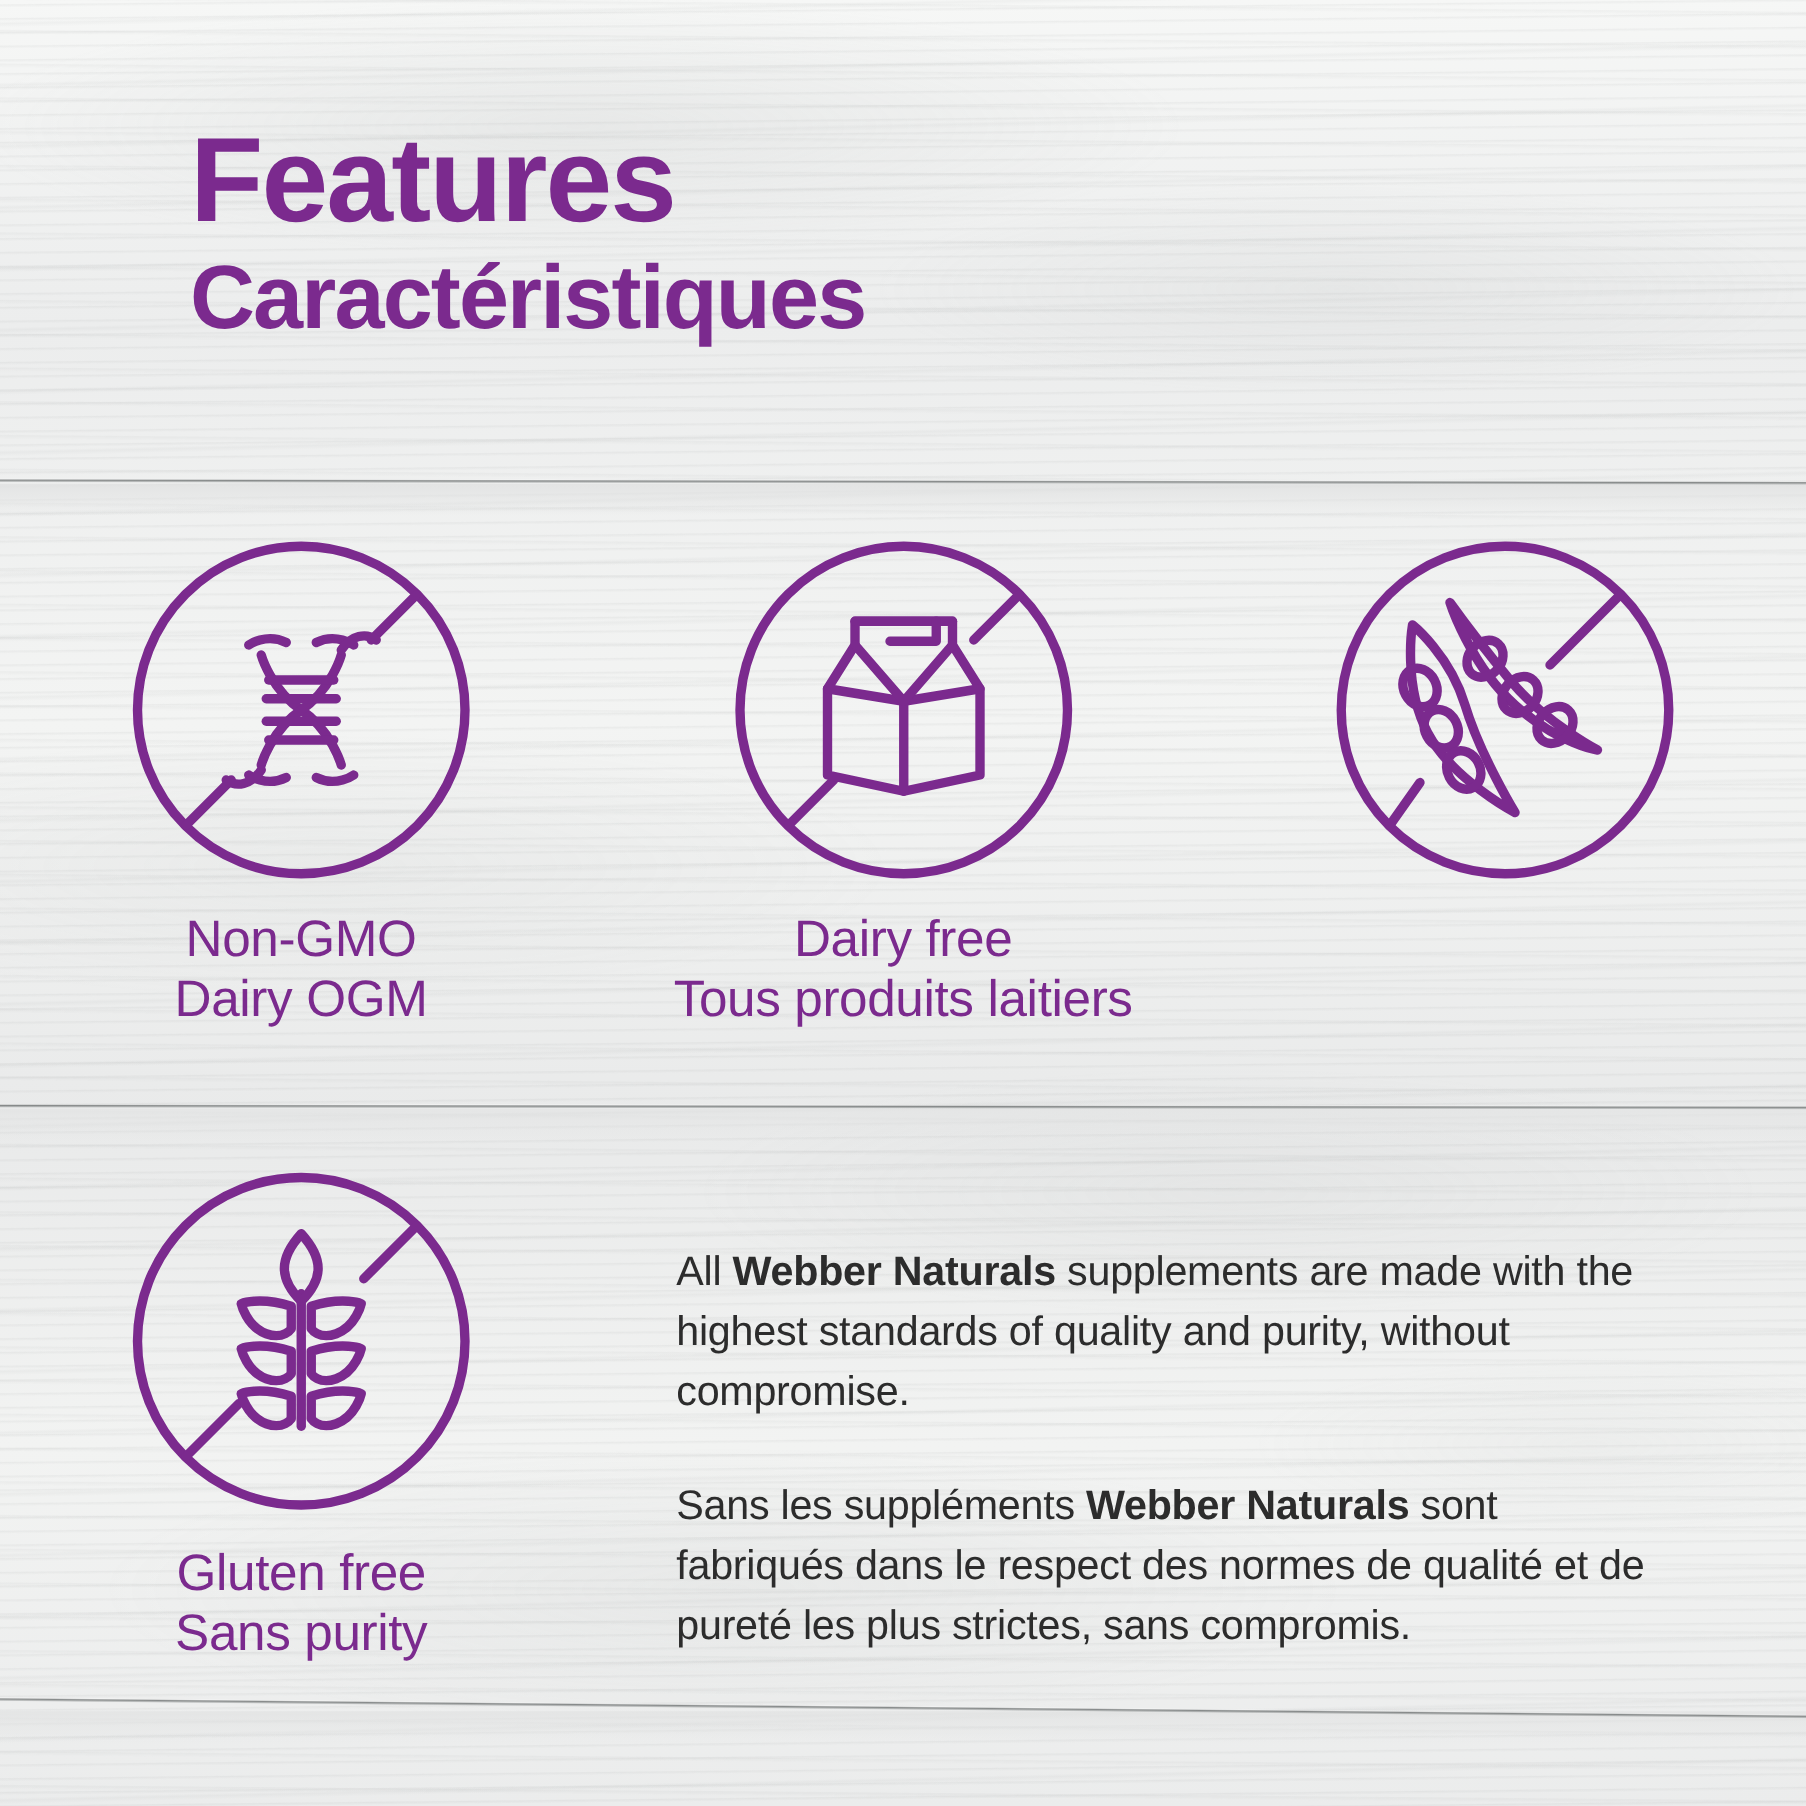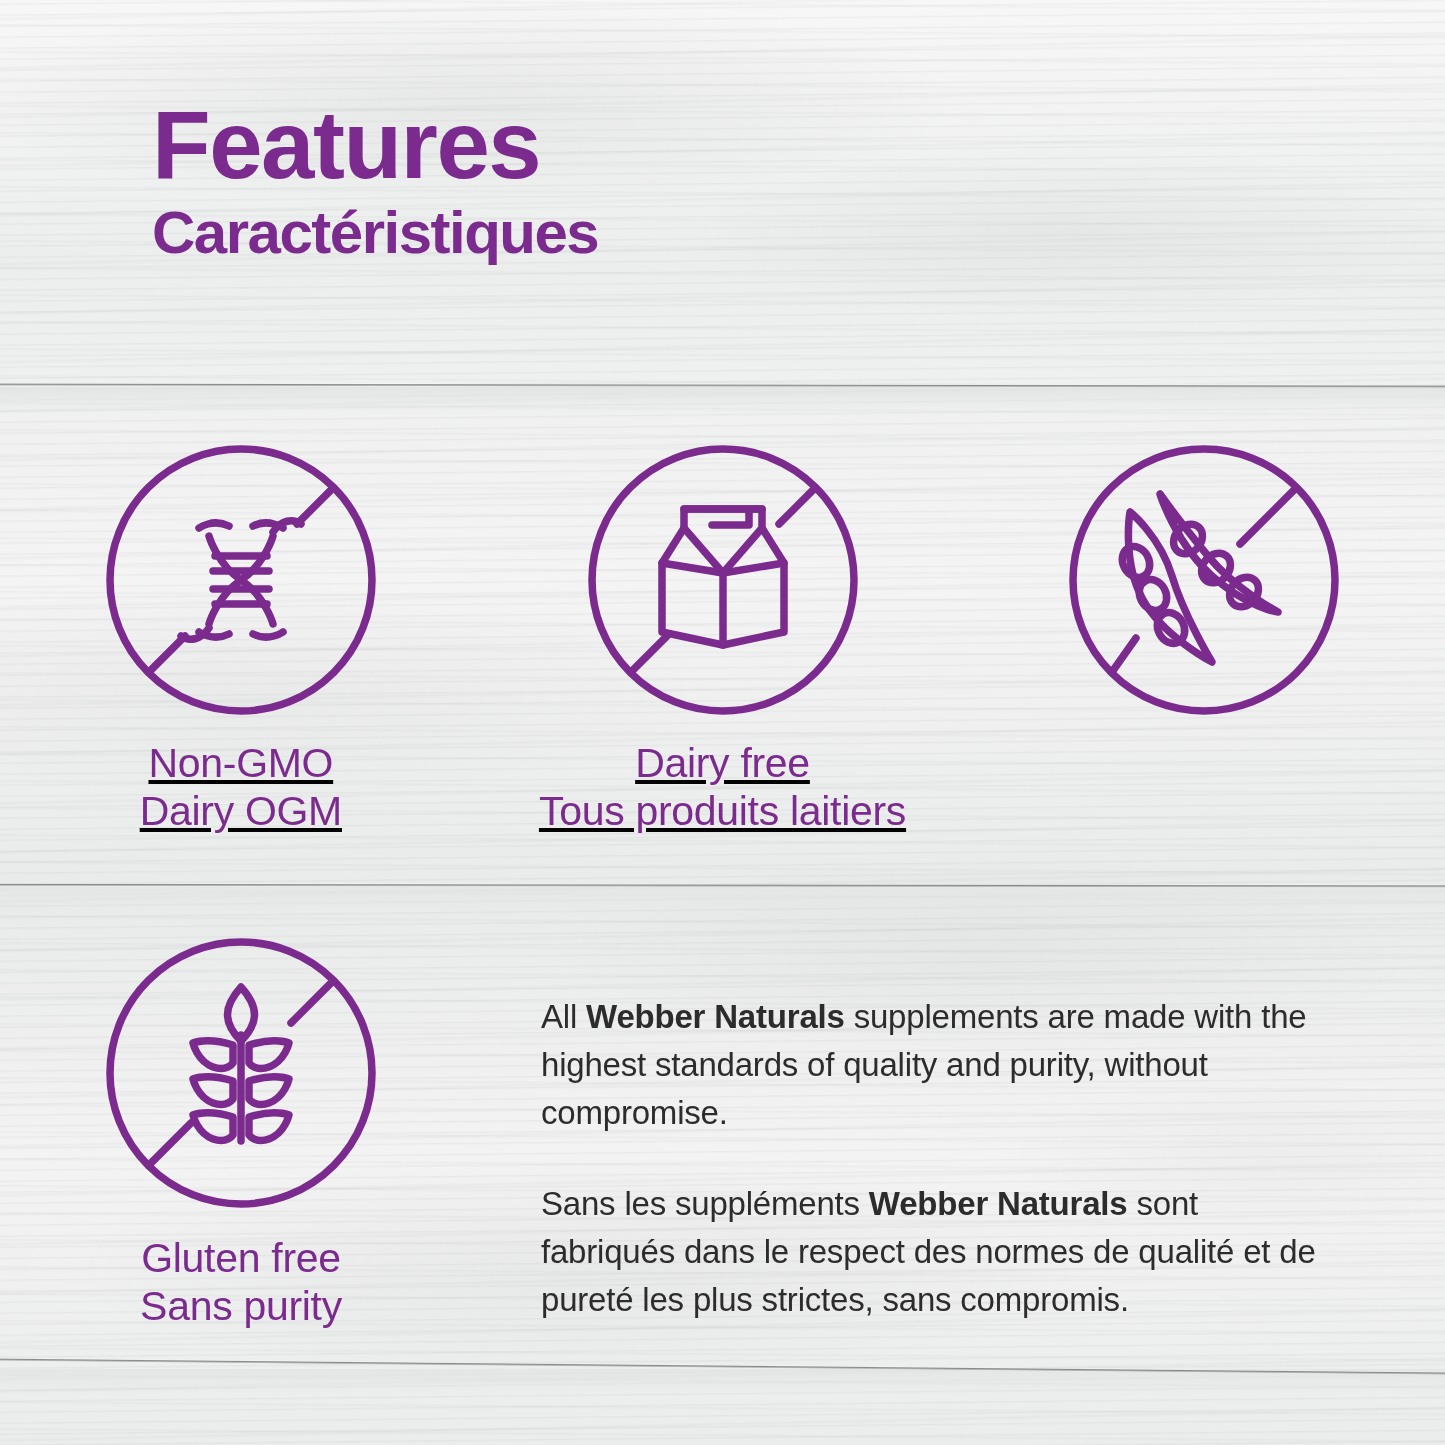--- a/index.html
+++ b/index.html
@@ -106,31 +106,30 @@
   }
   .heading-line {
     color: #7b2a8e;
     font-family: "Liberation Sans", sans-serif;
     font-weight: 700;
     letter-spacing: -1.5px;
     line-height: 1.02;
     white-space: nowrap;
   }
   .heading-line.l1 { font-size: 96px; margin-bottom: 8px; }
-  .heading-line.l2 { font-size: 60px; }
+  .heading-line.l2 { font-size: 72px; }
 
   
   .feature-row-top {
     position: absolute;
-    top: 440px;
+    top: 428px;
     left: 0;
     width: 1445px;
     height: 420px;
     display: flex;
-    text-decoration: underline;
   }
   .feature {
     flex: 1 1 0;
     display: flex;
     flex-direction: column;
     align-items: center;
   }
   .icon-wrap {
     width: 280px;
     height: 280px;

